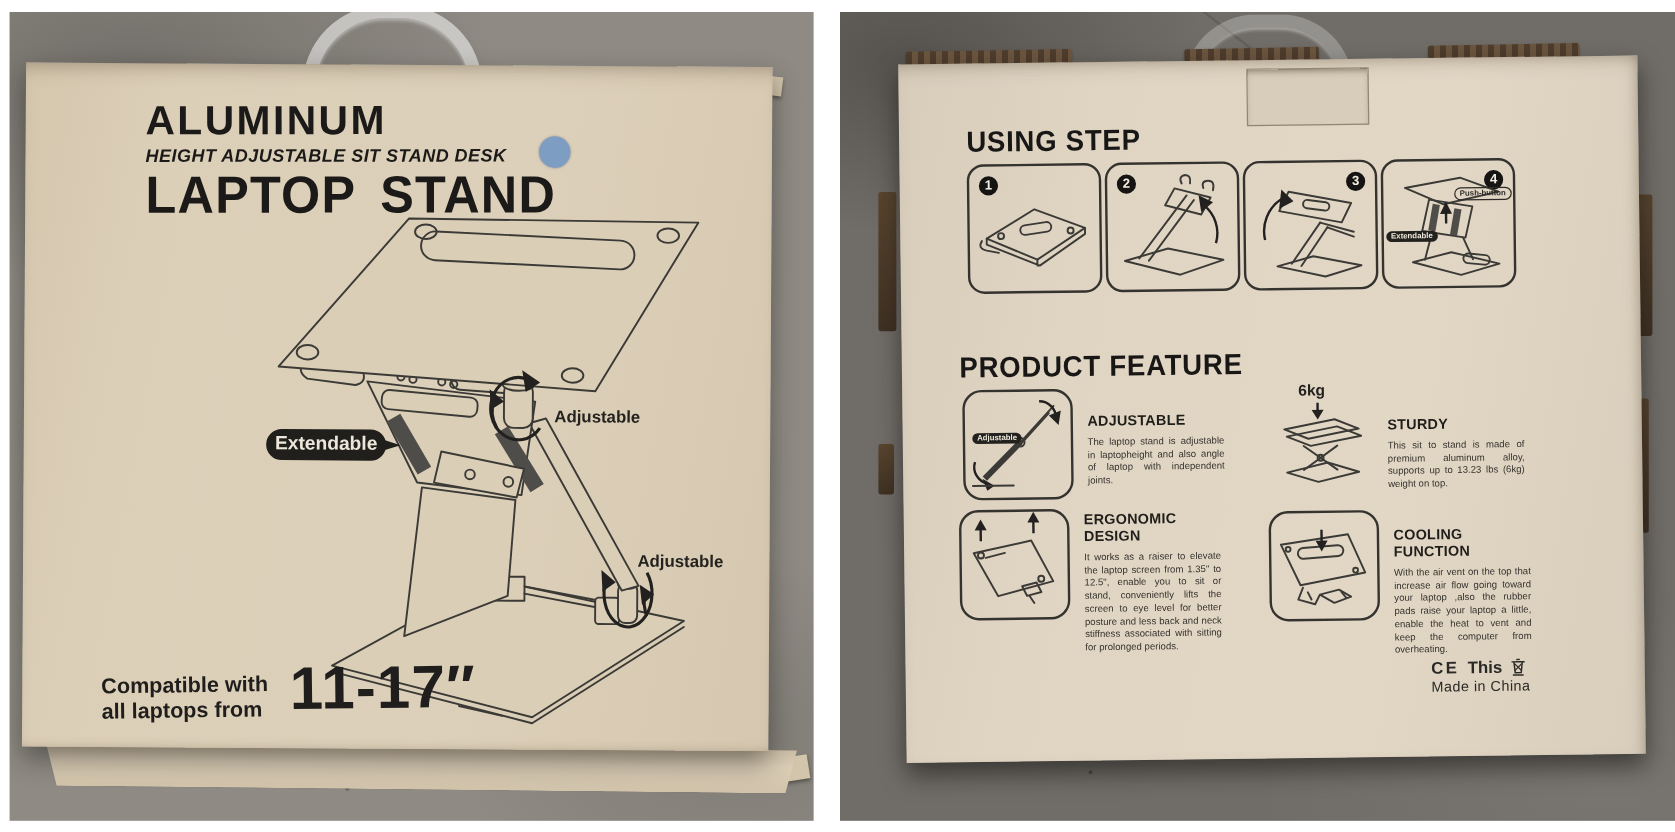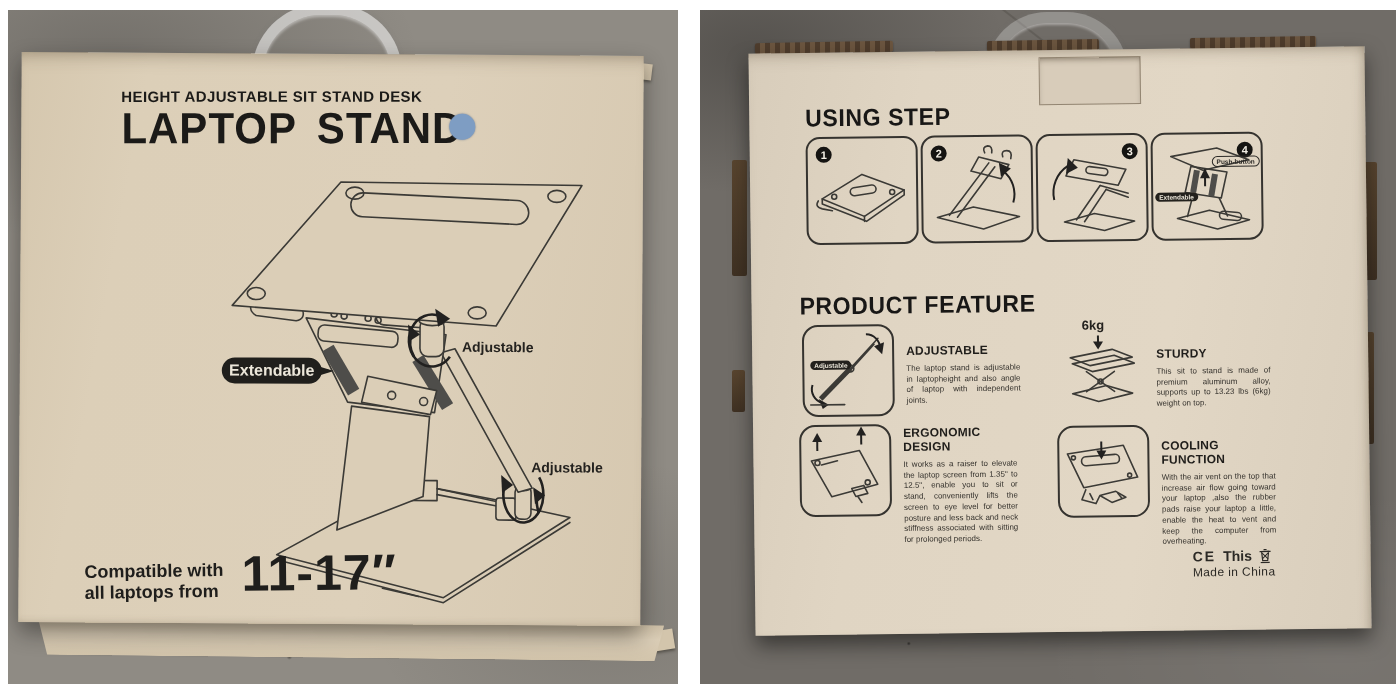--- a/index.html
+++ b/index.html
@@ -48,21 +48,21 @@
     border-radius:2px;box-shadow:0 1px 2px rgba(0,0,0,.4);}
   .notch{position:absolute;background:linear-gradient(#59452f,#3f3123);border-radius:2px;}
   #handle-cutout{position:absolute;left:290px;top:7px;width:100px;height:46px;
     background:#d8ccba;border:1.5px solid rgba(90,75,55,.55);
     box-shadow:inset 0 4px 6px -3px rgba(70,58,42,.6);}
 
   
   .ink{color:#1b1a18;}
   #brand{position:absolute;left:100px;top:30px;transform:rotate(-.4deg);line-height:1;}
   #brand .l1{font-size:34px;font-weight:700;letter-spacing:2px;}
-  #brand .l2{font-size:15px;font-weight:700;letter-spacing:.4px;margin-top:5px;}
+  #brand .l2{font-size:15px;font-weight:700;letter-spacing:.4px;margin-top:5px;font-style:italic;}
   #brand .l3{font-size:42px;font-weight:700;letter-spacing:1px;word-spacing:8px;margin-top:3px;
              transform:scaleY(1.04);transform-origin:left top;}
   #sticker-dot{position:absolute;left:428px;top:59px;width:26px;height:26px;border-radius:50%;
     background:#7e9dc3;box-shadow:0 0 2px rgba(90,110,140,.8);}
   .pill-dark{position:absolute;background:#201f1c;color:#ece7da;border-radius:14px;
     font-weight:700;text-align:center;}
   #extendable-pill{left:202px;top:304px;width:100px;height:26px;font-size:16px;line-height:26px;}
   #extendable-pill::after{content:"";position:absolute;right:-12px;top:9px;border-left:13px solid #201f1c;
     border-top:4px solid transparent;border-bottom:4px solid transparent;}
   .callout{position:absolute;font-size:14px;font-weight:700;color:#24221f;}
@@ -106,20 +106,21 @@
   <div class="handle" style="left:244px;top:-6px;width:128px;height:58px;"></div>
 
   <div class="flap" style="left:56px;top:48px;width:40px;height:16px;transform:rotate(-8deg);"></div>
   <div class="flap" style="left:602px;top:52px;width:42px;height:16px;transform:rotate(7deg);"></div>
   <div class="flap" style="left:40px;top:616px;width:52px;height:20px;transform:rotate(8deg);"></div>
   <div class="flap" style="left:620px;top:622px;width:46px;height:20px;transform:rotate(-9deg);"></div>
   <div class="box" id="box-front-lid"></div>
 
   <div class="box" id="box-front">
     <div id="brand">
+      <div class="l1 ink">ALUMINUM</div>
       <div class="l2 ink">HEIGHT ADJUSTABLE SIT STAND DESK</div>
       <div class="l3 ink">LAPTOP STAND</div>
     </div>
     <div id="sticker-dot"></div>
 
     <svg style="position:absolute;left:168px;top:106px;" width="420" height="450" viewBox="0 0 420 450">
 
       <g>
         <path class="ln" d="M90,400 L257,442 L383,361"></path>
         <polygon class="fill" points="221,322 383,356 257,437 90,395"></polygon>

